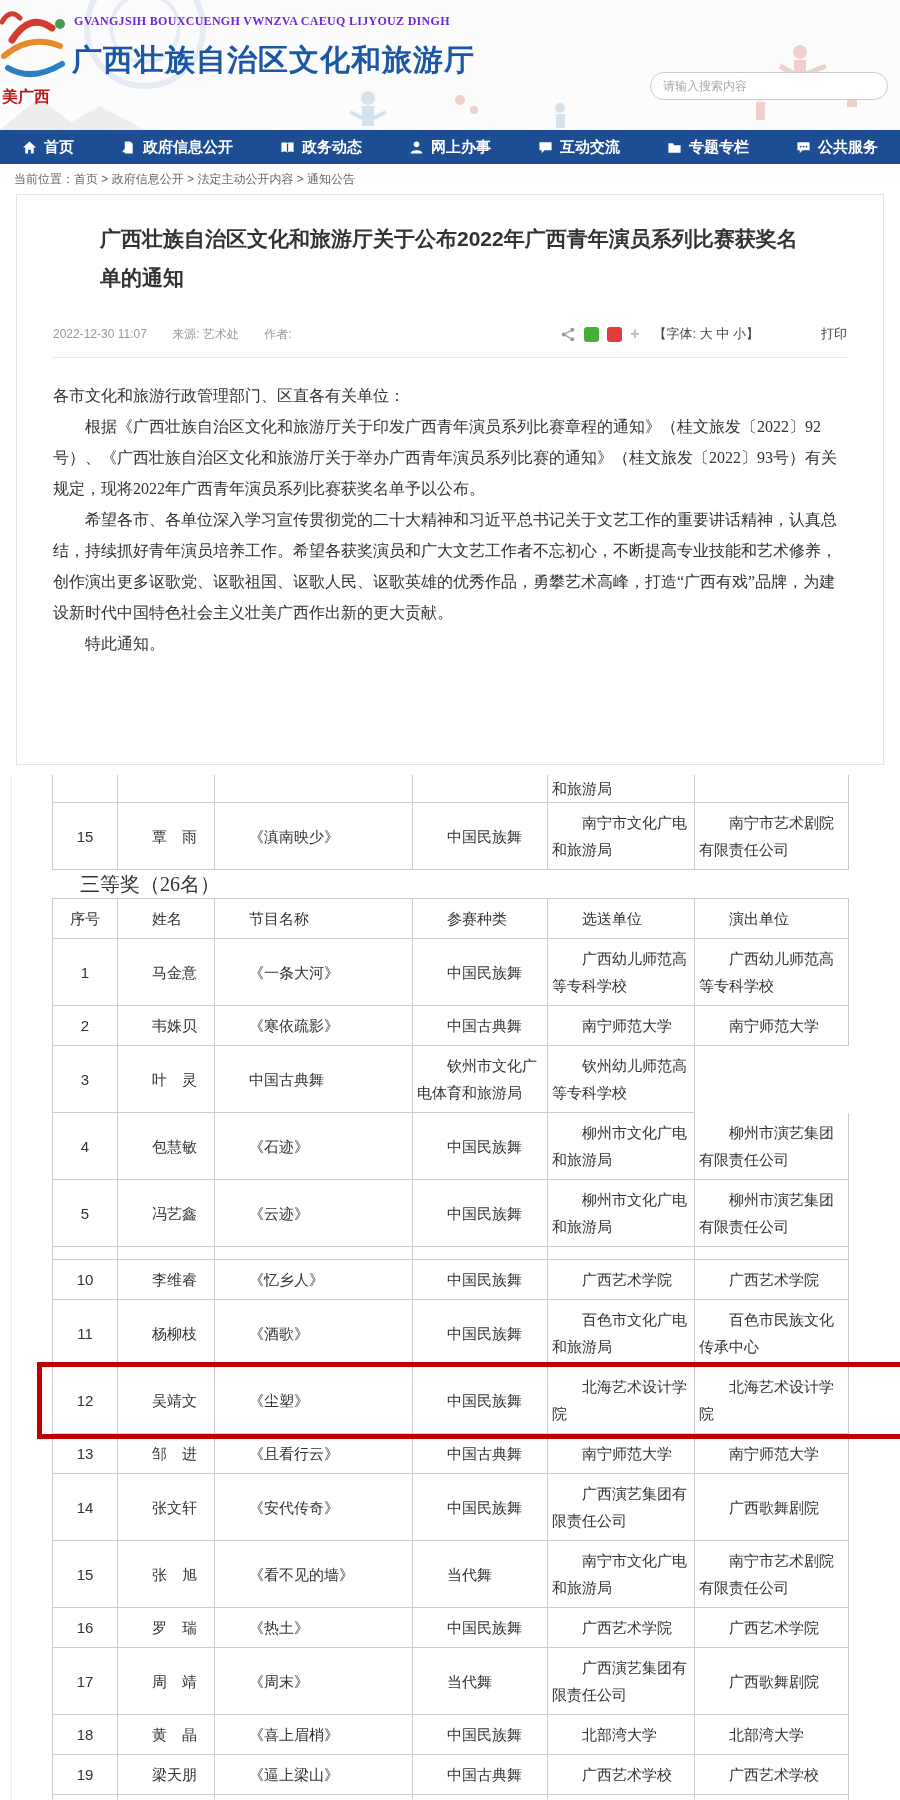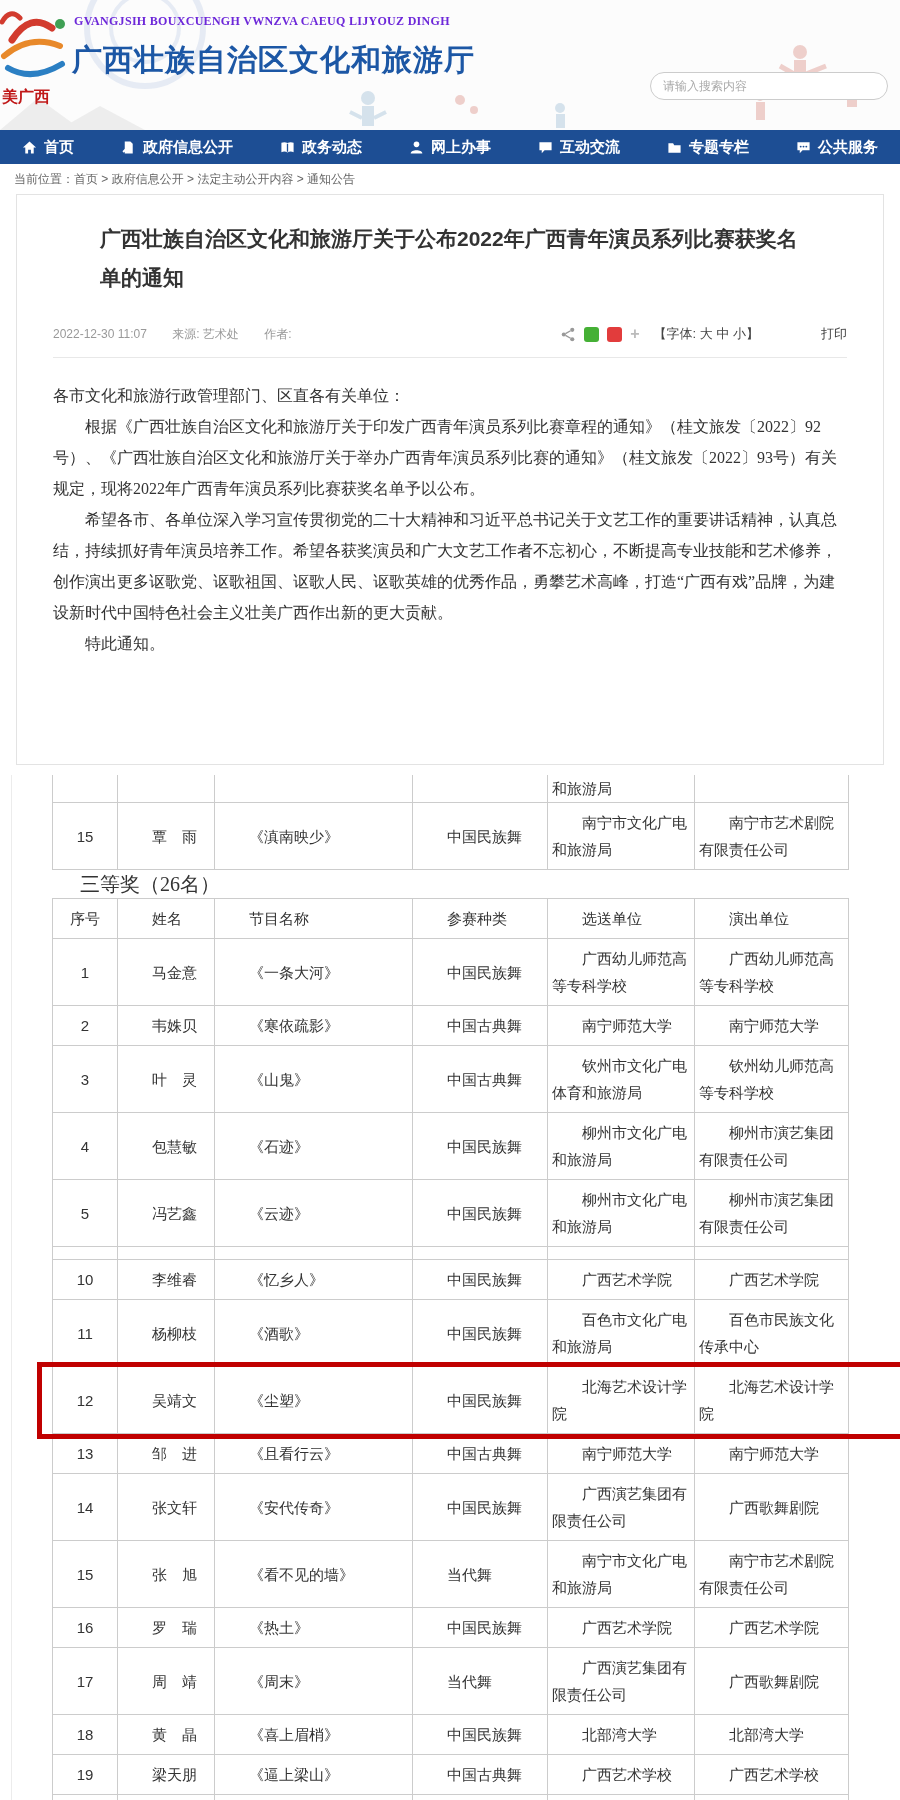--- a/index.html
+++ b/index.html
@@ -323,23 +323,20 @@
             <span>南宁师范大学</span>
           </div>
         </div>
         <div class="trow ">
           <div class="tcell c0">
             <span>3</span>
           </div>
           <div class="tcell c1">
             <span>叶　灵</span>
           </div>
-          <div class="tcell c2">
-            <span>《山鬼》</span>
-          </div>
           <div class="tcell c3">
             <span>中国古典舞</span>
           </div>
           <div class="tcell c4">
             <span>钦州市文化广电体育和旅游局</span>
           </div>
           <div class="tcell c5">
             <span>钦州幼儿师范高等专科学校</span>
           </div>
         </div>

